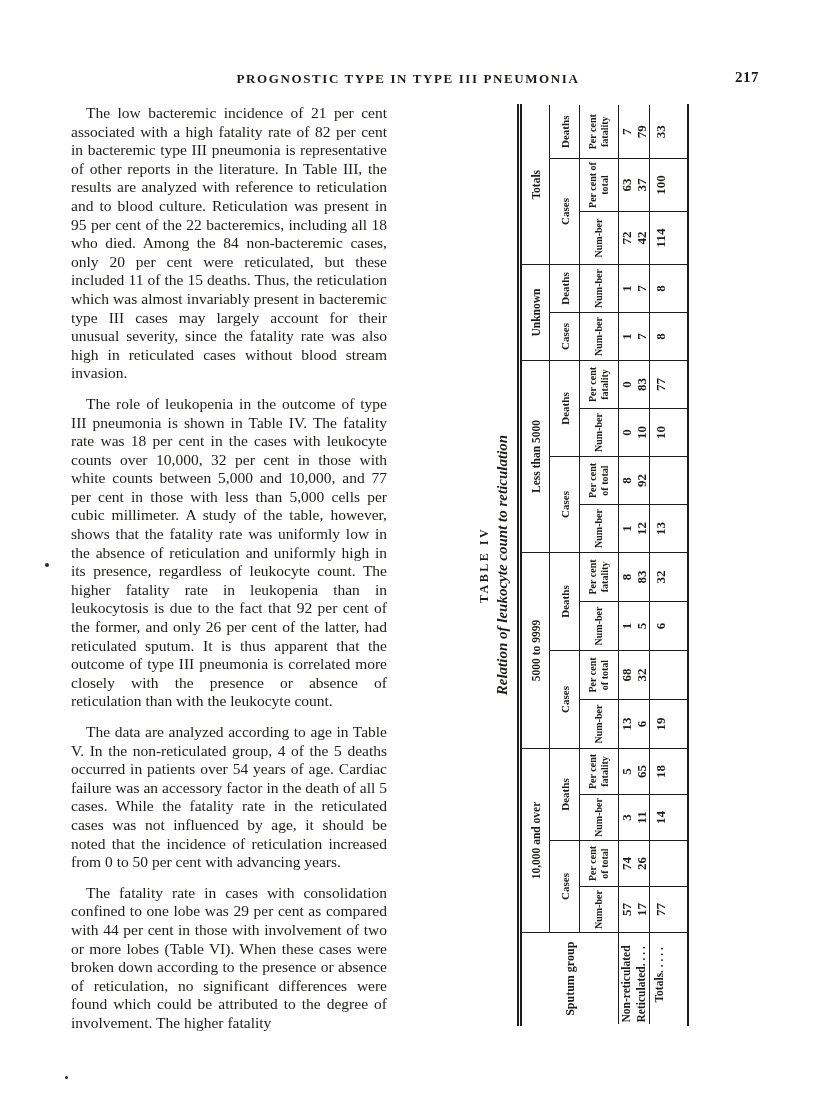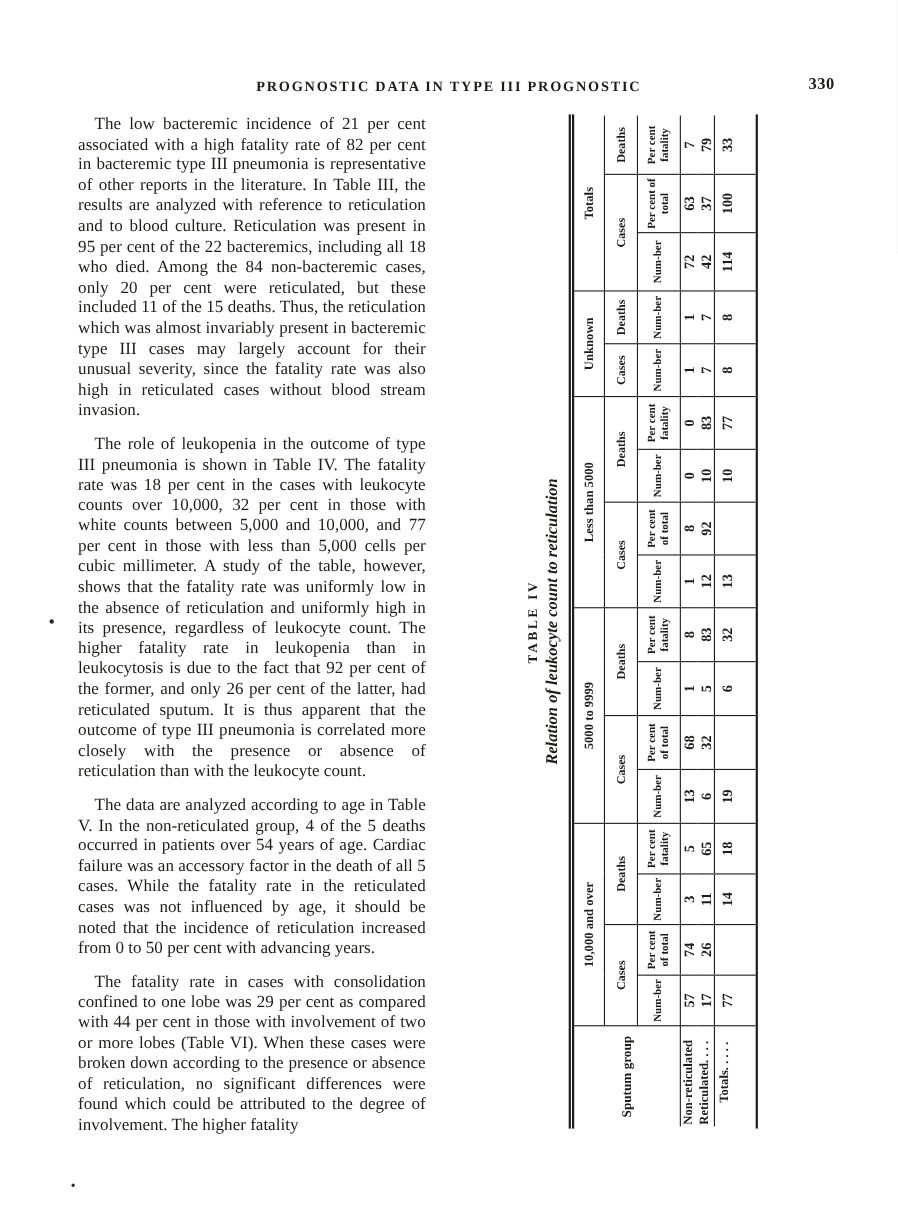--- a/index.html
+++ b/index.html
@@ -52,22 +52,22 @@
 
   .speck{position:absolute; background:#2b2b2b; border-radius:50%;}
   .speck1{left:45px; top:563px; width:4px; height:4px;}
   .speck2{left:65px; top:1076px; width:3px; height:3px;}
 </style>
 </head>
 <body>
 
 <div class="sheet">
 
-  <div class="running-head">PROGNOSTIC DATA IN TYPE III PROGNOSTIC</div>
-  <div class="page-number">330</div>
+  <div class="running-head">PROGNOSTIC TYPE IN TYPE III PNEUMONIA</div>
+  <div class="page-number">217</div>
 
   <div class="bodycol">
     <p>The low bacteremic incidence of 21 per cent associated with a high fatality rate of 82 per cent in bacteremic type III pneumonia is representative of other reports in the literature.  In Table III, the results are analyzed with reference to reticulation and to blood culture.  Reticulation was present in 95 per cent of the 22 bacteremics, including all 18 who died.  Among the 84 non-bacteremic cases, only 20 per cent were reticulated, but these included 11 of the 15 deaths.  Thus, the reticulation which was almost invariably present in bacteremic type III cases may largely account for their unusual severity, since the fatality rate was also high in reticulated cases without blood stream invasion.</p>
     <p>The role of leukopenia in the outcome of type III pneumonia is shown in Table IV.  The fatality rate was 18 per cent in the cases with leukocyte counts over 10,000, 32 per cent in those with white counts between 5,000 and 10,000, and 77 per cent in those with less than 5,000 cells per cubic millimeter.  A study of the table, however, shows that the fatality rate was uniformly low in the absence of reticulation and uniformly high in its presence, regardless of leukocyte count.  The higher fatality rate in leukopenia than in leukocytosis is due to the fact that 92 per cent of the former, and only 26 per cent of the latter, had reticulated sputum.  It is thus apparent that the outcome of type III pneumonia is correlated more closely with the presence or absence of reticulation than with the leukocyte count.</p>
     <p>The data are analyzed according to age in Table V.  In the non-reticulated group, 4 of the 5 deaths occurred in patients over 54 years of age.  Cardiac failure was an accessory factor in the death of all 5 cases.  While the fatality rate in the reticulated cases was not influenced by age, it should be noted that the incidence of reticulation increased from 0 to 50 per cent with advancing years.</p>
     <p>The fatality rate in cases with consolidation confined to one lobe was 29 per cent as compared with 44 per cent in those with involvement of two or more lobes (Table VI).  When these cases were broken down according to the presence or absence of reticulation, no significant differences were found which could be attributed to the degree of involvement.  The higher fatality</p>
   </div>
 
   <div class="rot">
     <div class="tbl-label">TABLE IV</div>

